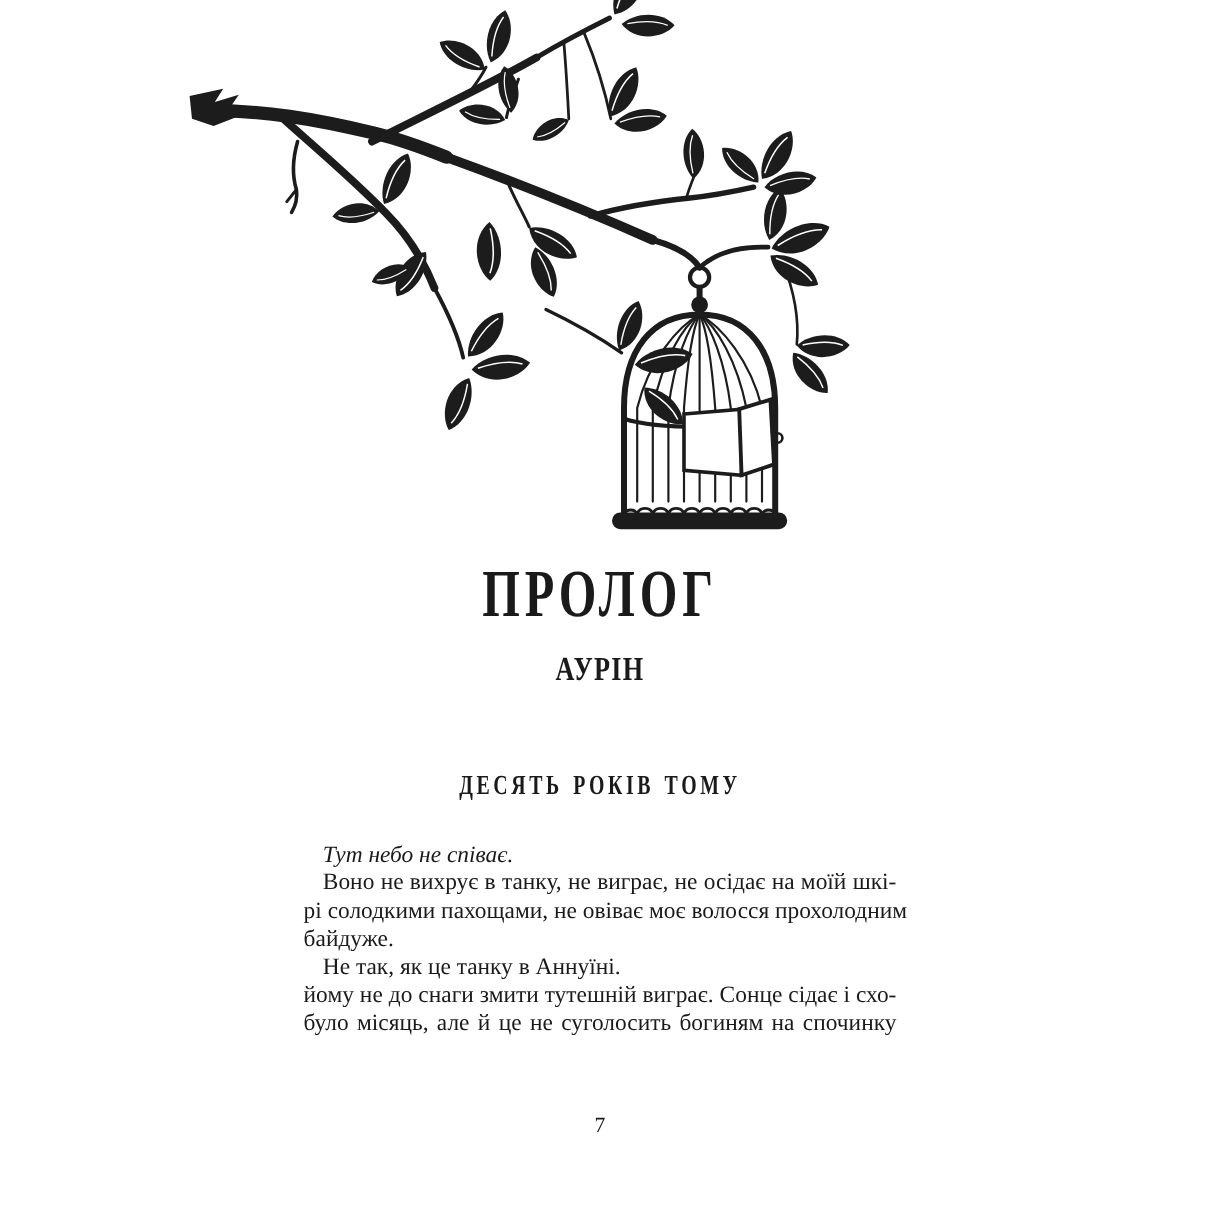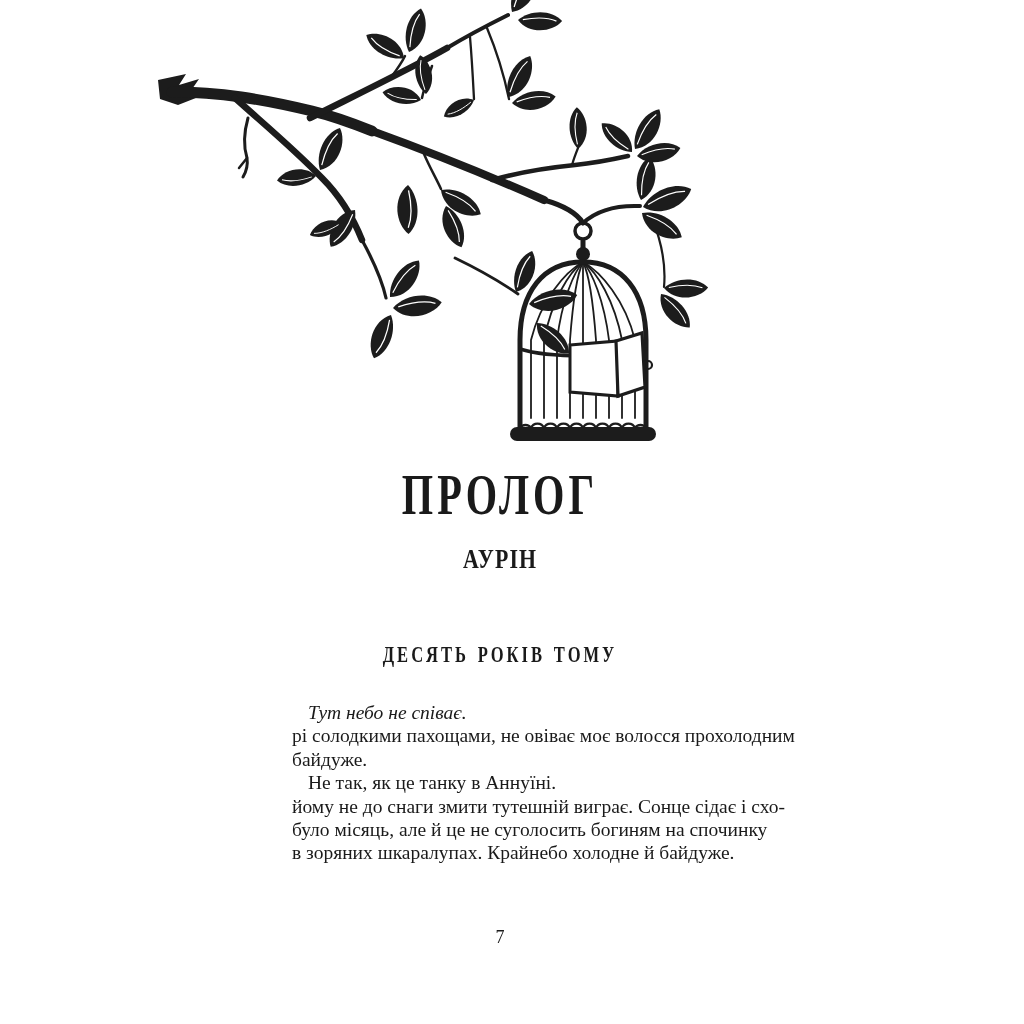--- a/index.html
+++ b/index.html
@@ -27,21 +27,21 @@
     top:643px; font-size:23px; line-height:1; font-weight:bold;
     letter-spacing:0.18em; word-spacing:0.10em;
     transform:scaleX(0.72); transform-origin:50% 50%;
     white-space:nowrap;
   }
   .body-text {
     position:absolute; left:253px; top:701px; width:494px;
     font-size:19.5px; line-height:23.4px;
   }
   .para.italic { font-style:italic; }
-  .line { text-align:justify; text-align-last:justify; white-space:nowrap;margin-left:39px; }
+  .line { text-align:justify; text-align-last:justify; white-space:nowrap; }
   .line.first { text-indent:16px; }
   .line.last { text-align-last:left; }
   .page-number {
     position:absolute; left:253px; top:927px; width:494px;
     text-align:center; font-size:18px; line-height:1.2;
   }
   svg .ink-stroke { stroke:var(--ink); fill:none; stroke-linecap:round; }
   svg .ink-fill { fill:var(--ink); stroke:none; }
   svg .paper-fill { fill:var(--paper); }
 </style>
@@ -151,27 +151,27 @@
 
   <h1 class="heading-block title">ПРОЛОГ</h1>
   <h2 class="heading-block chapter">АУРІН</h2>
   <h3 class="heading-block section">ДЕСЯТЬ РОКІВ ТОМУ</h3>
 
   <div class="body-text">
       <div class="para italic">
         <div class="line first last">Тут небо не співає.</div>
       </div>
       <div class="para normal">
+        <div class="line first">Воно не вихрує в танку, не виграє, не осідає на моїй шкі-</div>
         <div class="line">рі солодкими пахощами, не овіває моє волосся прохолодним</div>
         <div class="line last">байдуже.</div>
       </div>
       <div class="para normal">
         <div class="line first last">Не так, як це танку в Аннуїні.</div>
       </div>
       <div class="para normal">
         <div class="line">йому не до снаги змити тутешній виграє. Сонце сідає і схо-</div>
         <div class="line">було місяць, але й це не суголосить богиням на спочинку</div>
-        <div class="line last">в зоряних шкаралупах. Крайнебо холодне й байдуже.</div>
       </div>
     </div>
 
   <div class="page-number">7</div>
 </div>
 
 </body></html>

